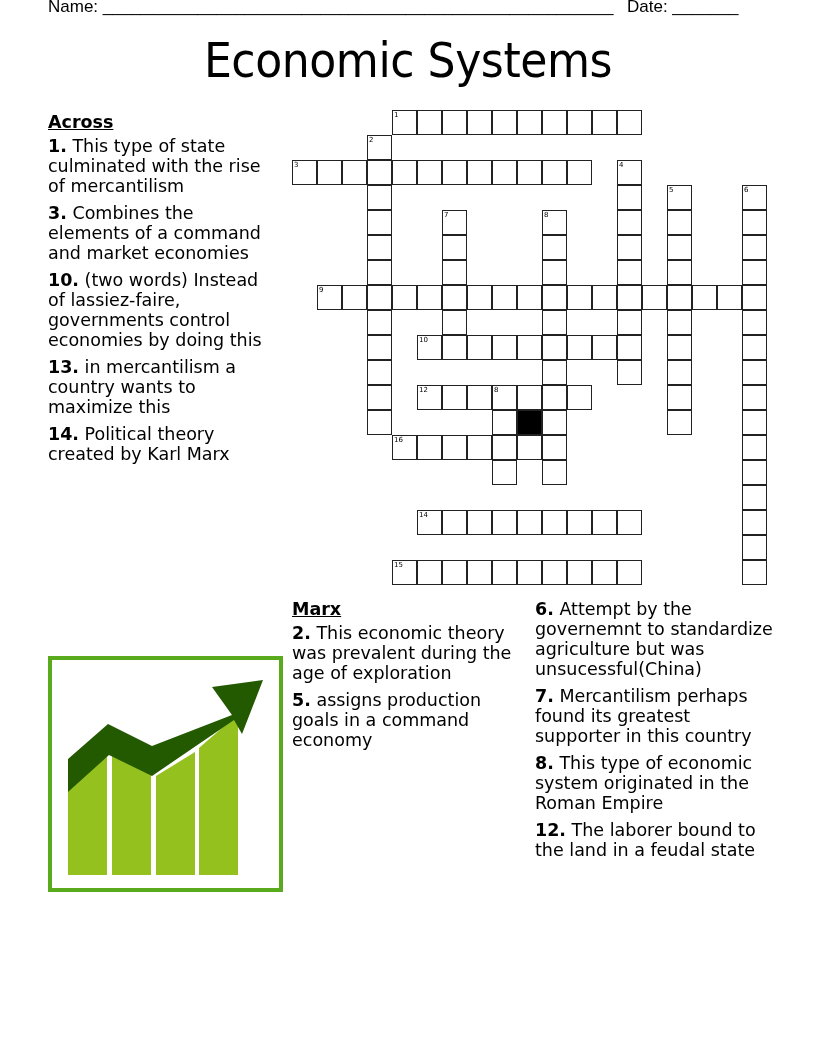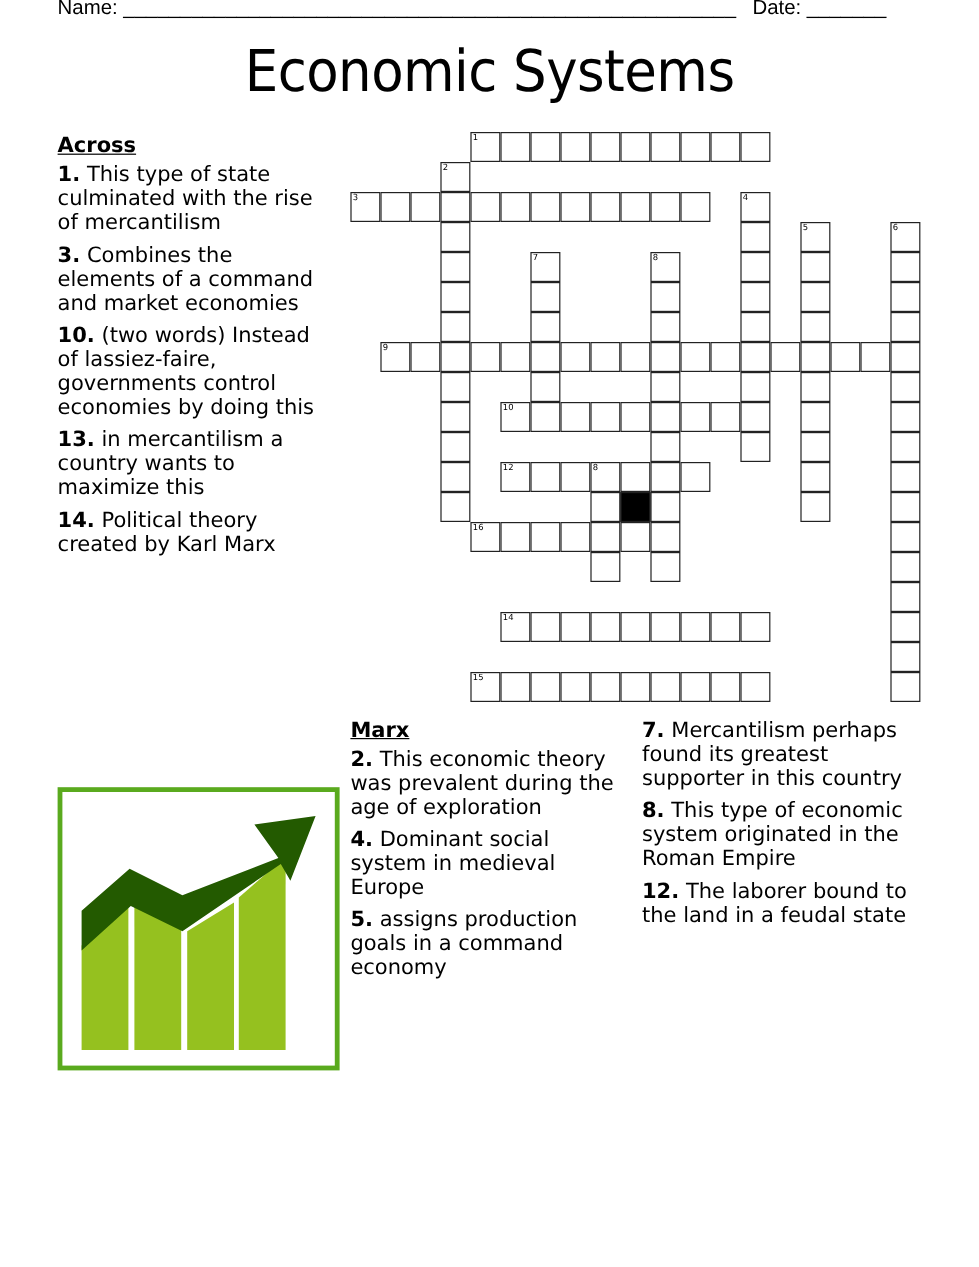--- a/index.html
+++ b/index.html
@@ -202,25 +202,25 @@
   <div class="clue"><span class="num">1.</span> <span>This type of state culminated with the rise of mercantilism</span></div>
   <div class="clue"><span class="num">3.</span> <span>Combines the elements of a command and market economies</span></div>
   <div class="clue"><span class="num">10.</span> <span>(two words) Instead of lassiez-faire, governments control economies by doing this</span></div>
   <div class="clue"><span class="num">13.</span> <span>in mercantilism a country wants to maximize this</span></div>
   <div class="clue"><span class="num">14.</span> <span>Political theory created by Karl Marx</span></div>
 </div>
 
 <div class="clues" id="col-mid">
   <div class="head">Marx</div>
   <div class="clue"><span class="num">2.</span> <span>This economic theory was prevalent during the age of exploration</span></div>
-  <div class="clue"><span class="num">4.</span> <span>Dominant social system in medieval Europe</span></div>
   <div class="clue"><span class="num">5.</span> <span>assigns production goals in a command economy</span></div>
 </div>
 
 <div class="clues" id="col-right">
+  <div class="clue"><span class="num">6.</span> <span>Attempt by the governemnt to standardize agriculture but was unsucessful(China)</span></div>
   <div class="clue"><span class="num">7.</span> <span>Mercantilism perhaps found its greatest supporter in this country</span></div>
   <div class="clue"><span class="num">8.</span> <span>This type of economic system originated in the Roman Empire</span></div>
   <div class="clue"><span class="num">12.</span> <span>The laborer bound to the land in a feudal state</span></div>
 </div>
 
 <div class="graphic">
   <svg width="227" height="228" viewBox="0 0 227 228">
     <polygon points="16,128 16,215 55,215 55,96" fill="#95c11f"></polygon>
     <polygon points="60,92 60,215 99,215 99,112" fill="#95c11f"></polygon>
     <polygon points="104,116 104,215 143,215 143,92" fill="#95c11f"></polygon>

